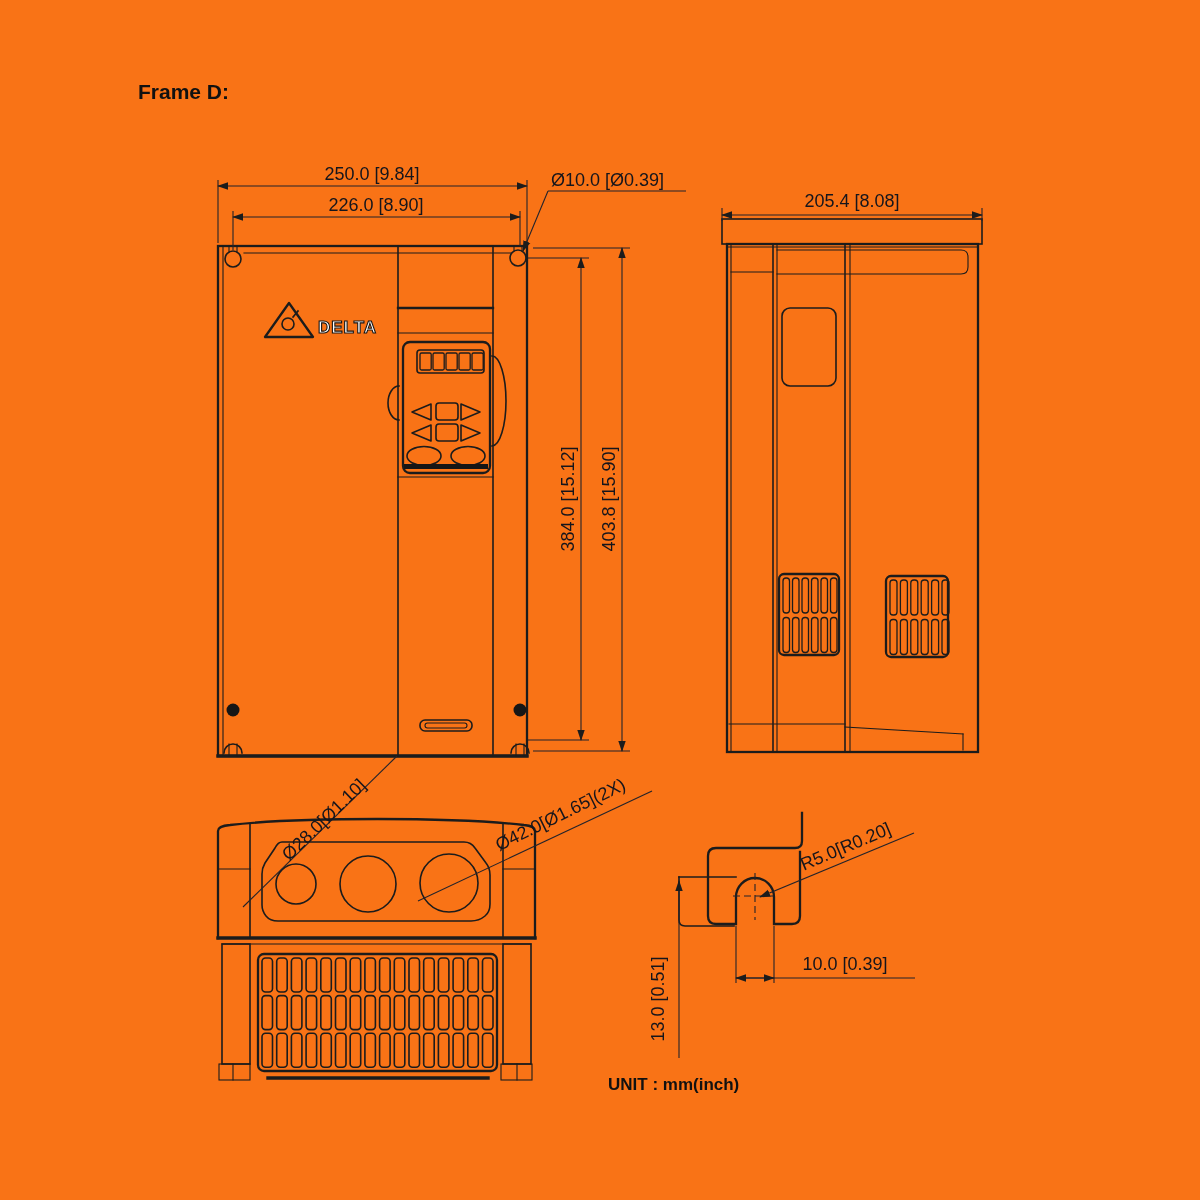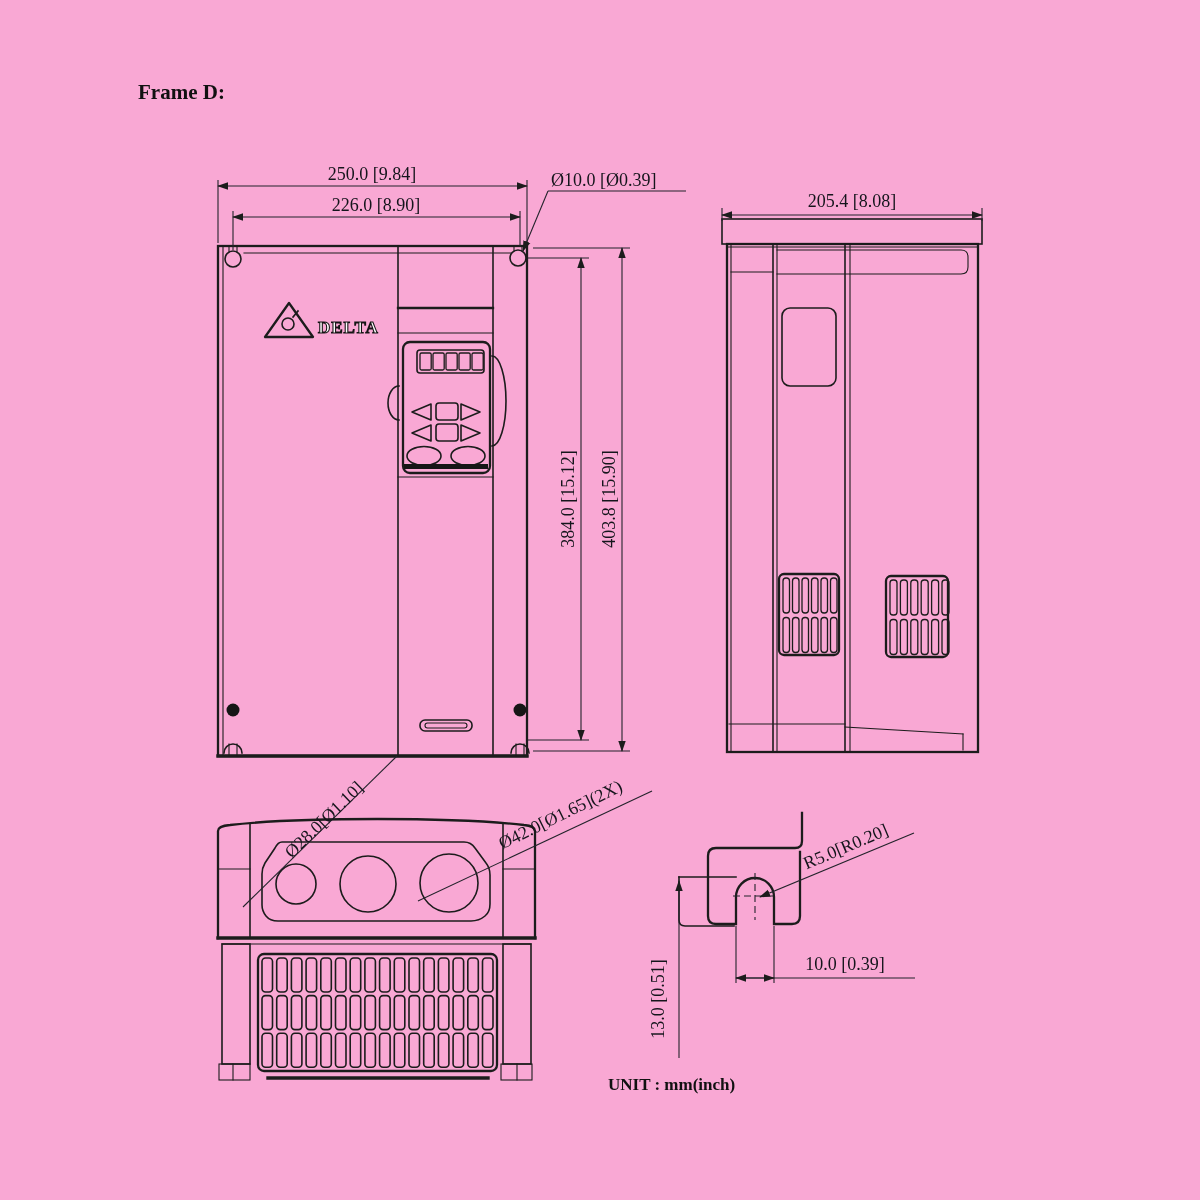--- a/index.html
+++ b/index.html
@@ -1,17 +1,17 @@
 <!DOCTYPE html>
 <html><head>
 <meta charset="utf-8">
 <style>
   html,body{margin:0;padding:0;background:#fff;}
-  #canvas{position:relative;width:1200px;height:1200px;background:#f9a8d4;overflow:hidden;
-          font-family:Liberation Serif, serif;}
+  #canvas{position:relative;width:1200px;height:1200px;background:#f97316;overflow:hidden;
+          font-family:Liberation Sans, sans-serif;}
   svg{position:absolute;left:0;top:0;}
   .part  {stroke:#1c1c1c;fill:none;stroke-width:1.6;stroke-linecap:square;}
   .thick {stroke-width:2.3;}
   .xthick{stroke-width:3.4;}
   .thin  {stroke-width:1.1;}
   .dim   {stroke:#23232b;fill:none;stroke-width:1.1;stroke-linecap:butt;}
   .dash  {stroke-dasharray:7 4;}
   .solid {fill:#161616;stroke:none;}
   .slots rect{stroke:#1c1c1c;fill:none;stroke-width:1.3;}
   .slots.heavy rect{stroke-width:1.6;}

